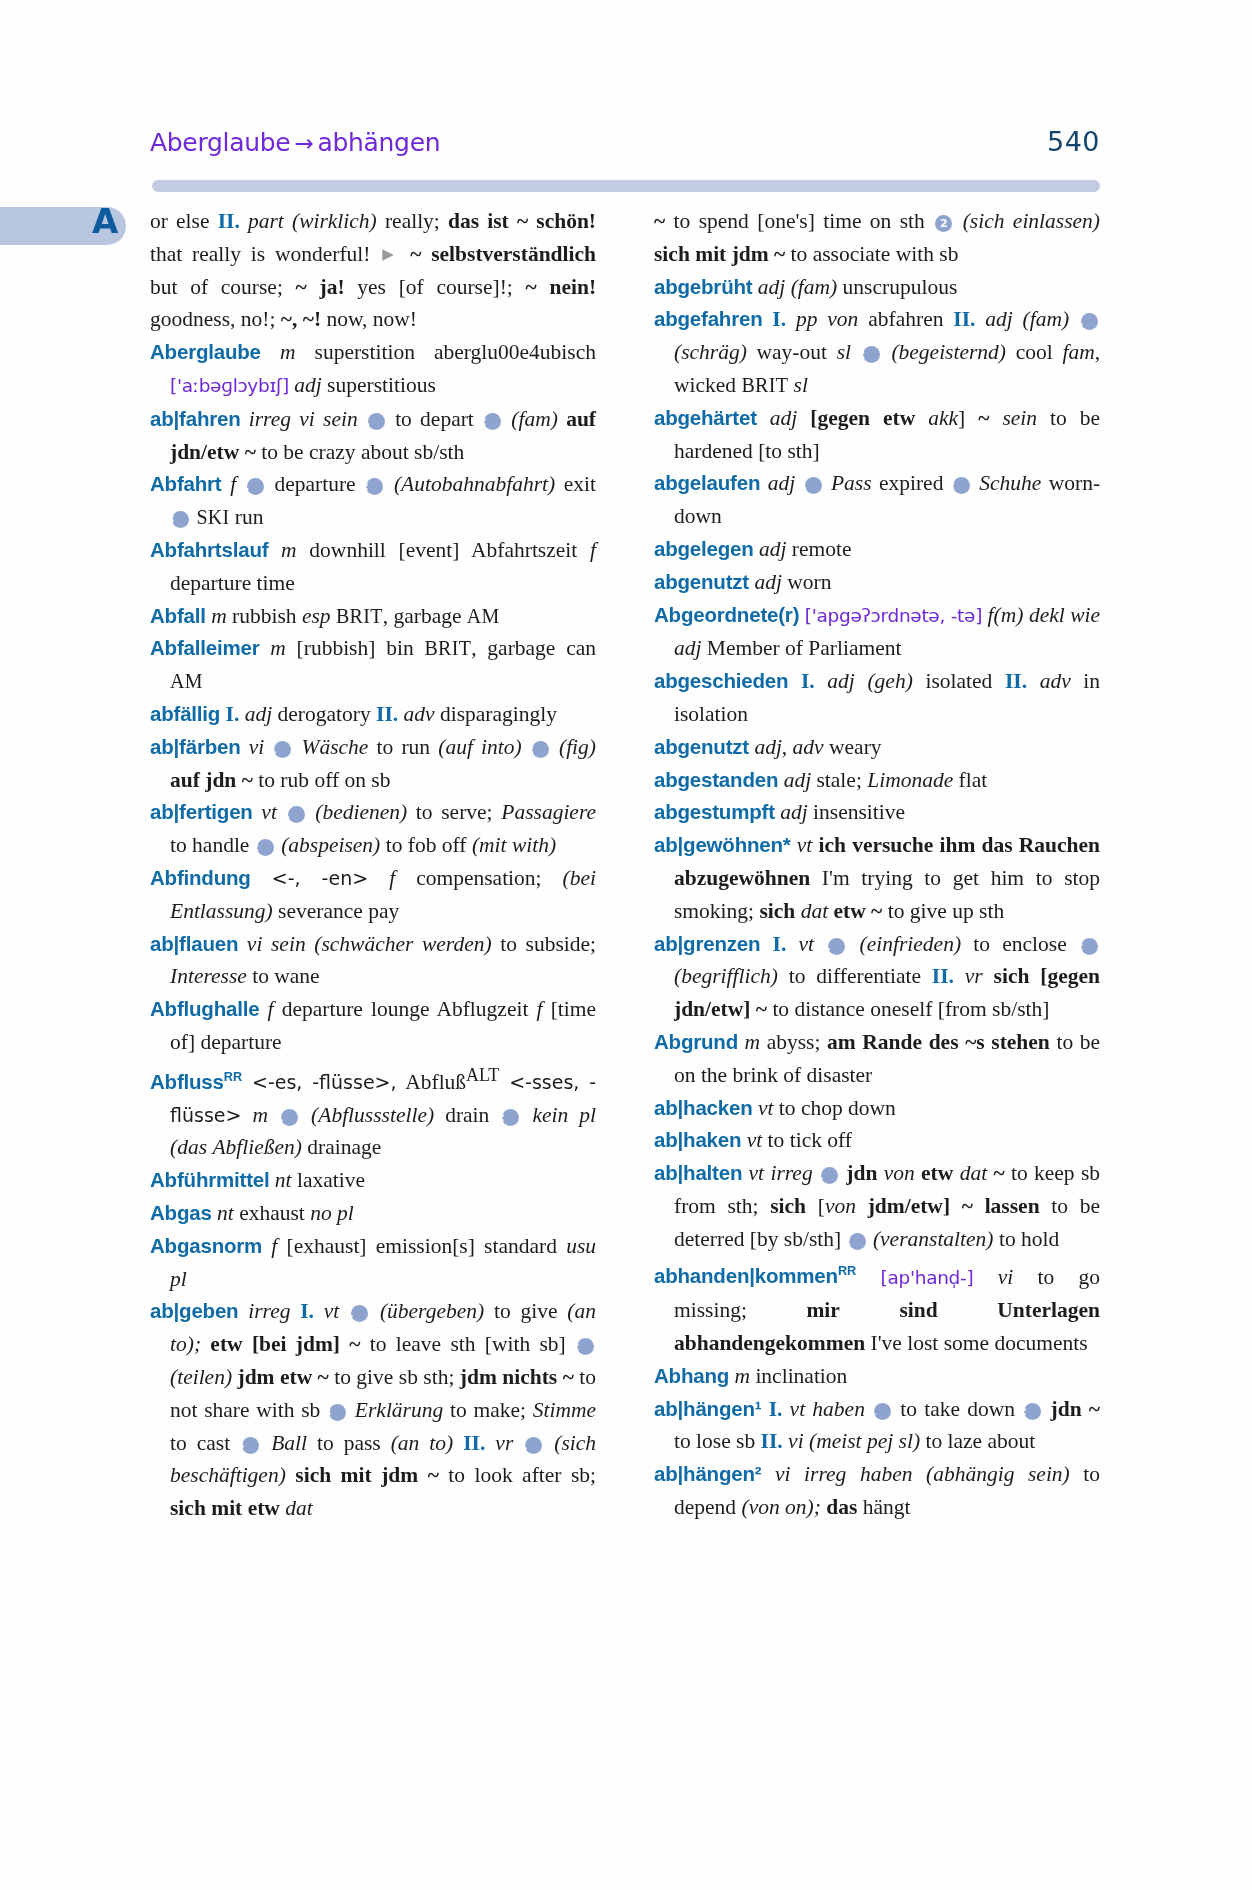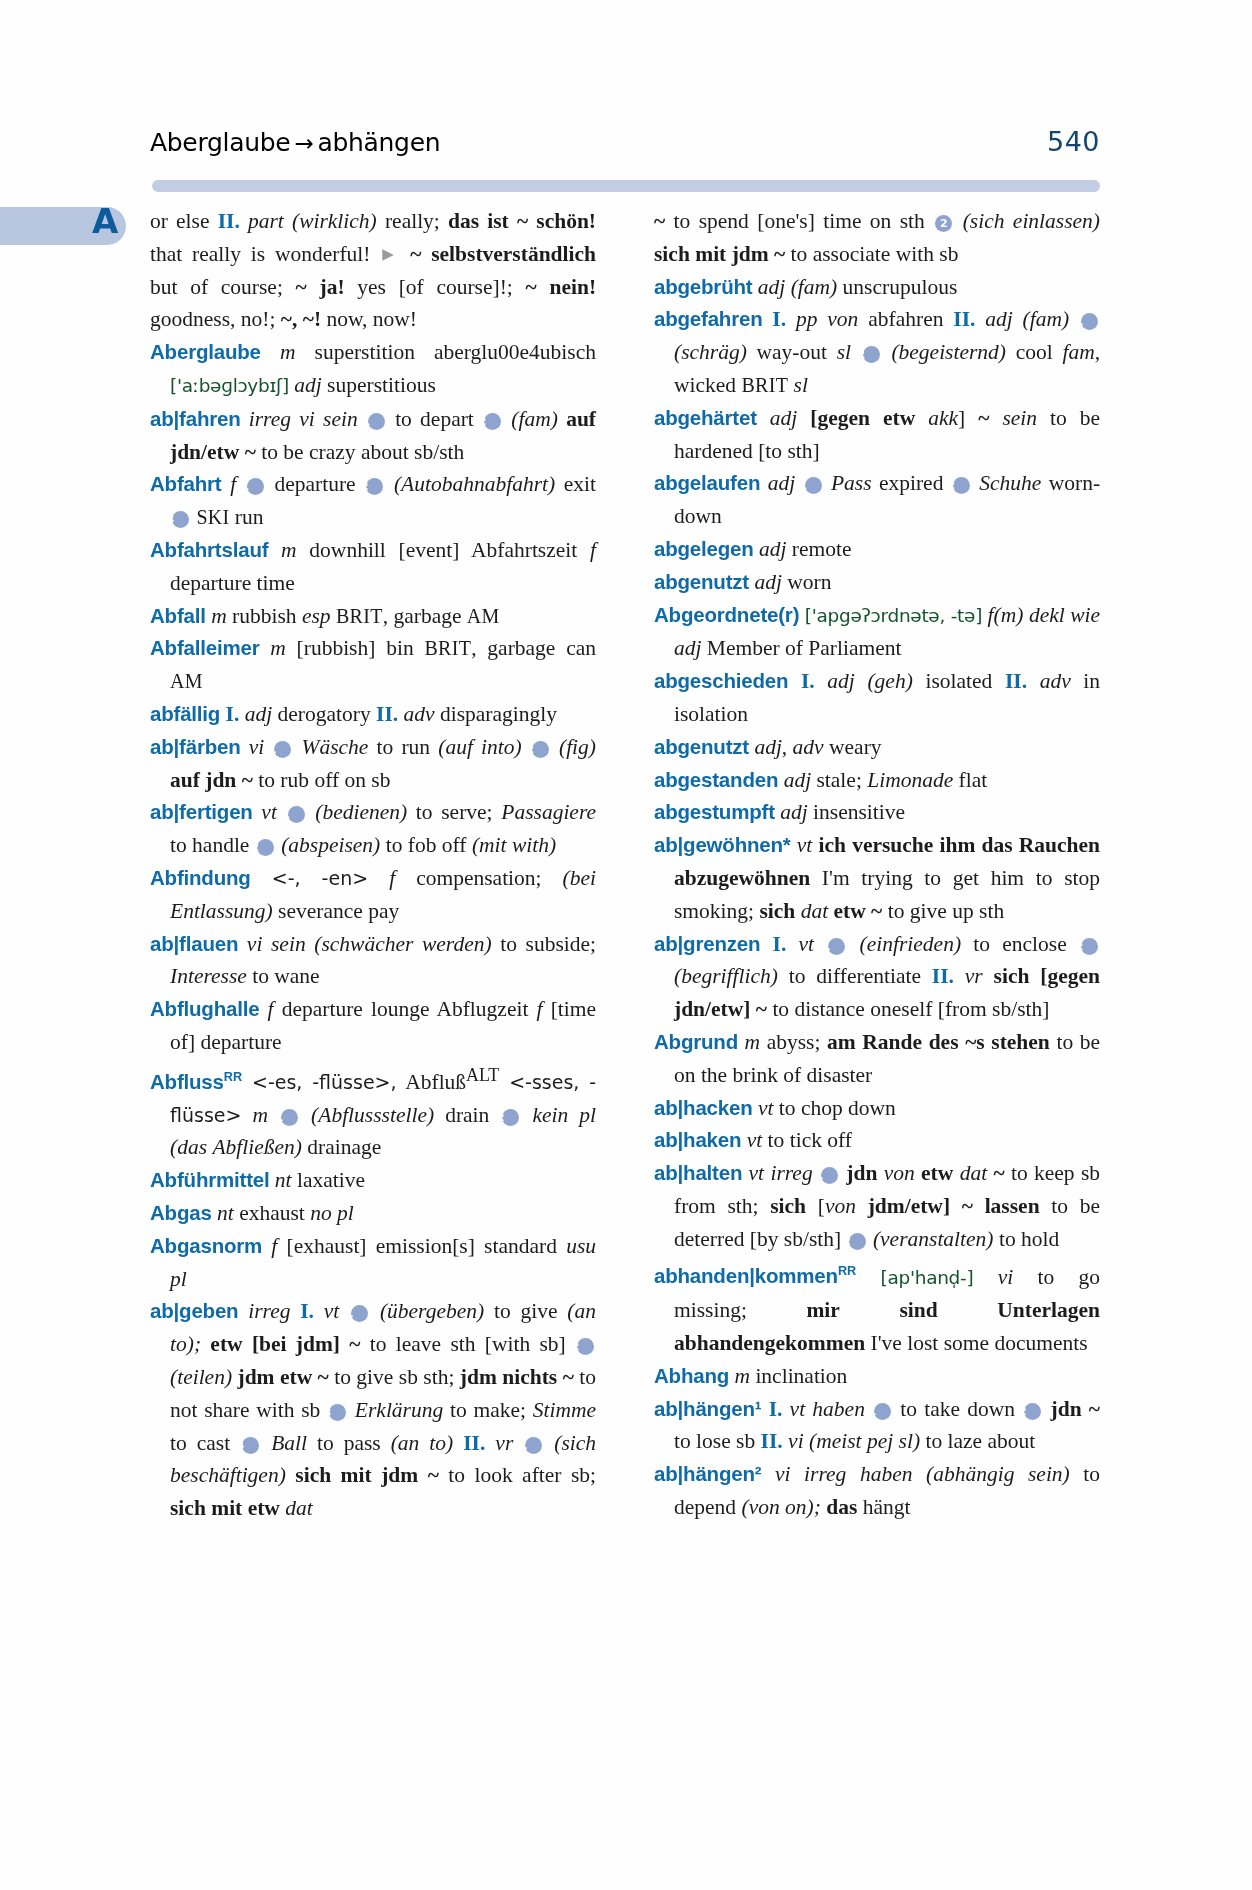--- a/index.html
+++ b/index.html
@@ -26,21 +26,21 @@
     left:150px; top:126px;
     width:950px;
     display:flex;
     align-items:baseline;
     justify-content:space-between;
   }
   .runhead-left {
     font-family:"DejaVu Sans", sans-serif;
     font-size:25px;
     font-weight:400;
-    color:#000000;
+    color:#6d28d9;
     letter-spacing:-0.3px;
     white-space:nowrap;
   }
   .runhead-arrow { padding:0 4px; font-size:23px; }
   .runhead-right {
     font-family:"DejaVu Sans", sans-serif;
     font-size:27px;
     font-weight:400;
     color:#13446e;
     letter-spacing:0.5px;
@@ -119,21 +119,21 @@
   .it { font-style:italic; }
   .bd { font-weight:700; }
   .sc {               
     font-variant:small-caps;
     font-size:0.93em;
     letter-spacing:0.3px;
   }
   .ipa {
     font-family:"DejaVu Sans", sans-serif;
     font-size:18.5px;
-    color:#14532d;
+    color:#6d28d9;
     letter-spacing:-0.3px;
   }
   .infl {             
     font-family:"DejaVu Sans", sans-serif;
     font-size:19px;
     color:#1c1c1c;
   }
   .tilde { font-weight:700; }
   .sense {            
     display:inline-block;

